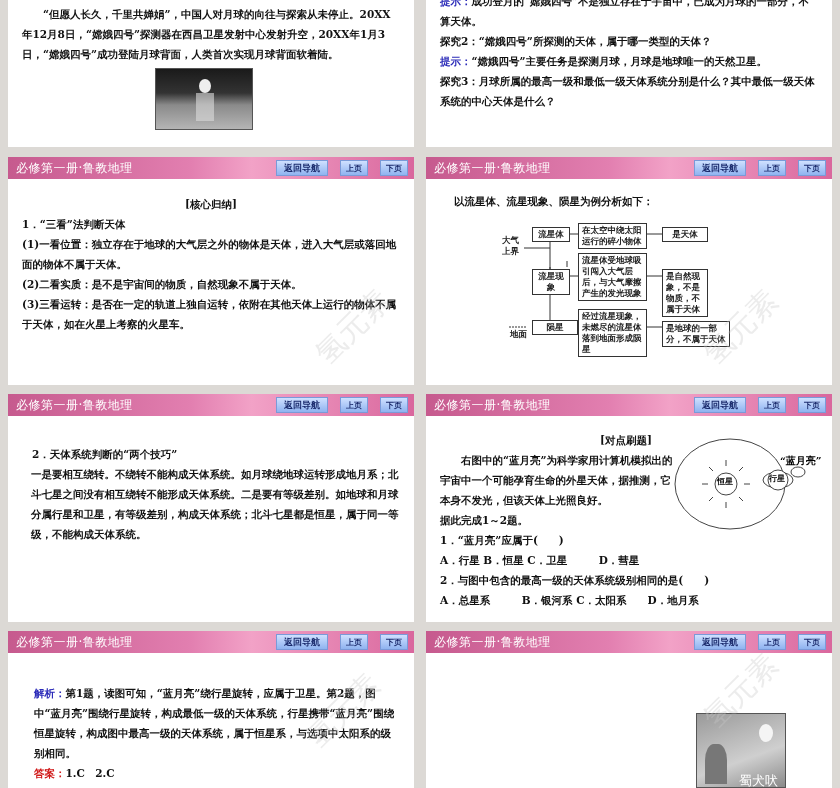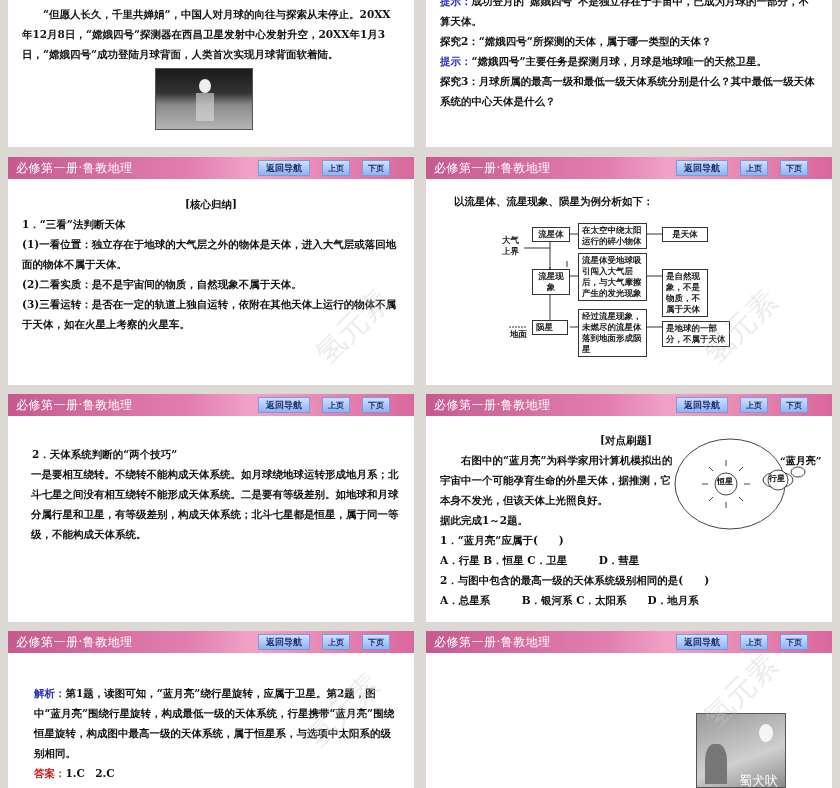--- a/index.html
+++ b/index.html
@@ -1,18 +1,18 @@
 <!DOCTYPE html>
 <html><head>
 <meta charset="utf-8">
 <style>
 *{box-sizing:border-box;margin:0;padding:0}
 body{width:840px;height:788px;background:#dcd9d5;font-family:"DejaVu Serif","Liberation Serif",serif;overflow:hidden;position:relative}
 .slide{position:absolute;width:406px;background:#fff;overflow:hidden}
-.hdr{height:22px;background:linear-gradient(90deg,#c65a8e 0%,#e27fb0 45%,#f2a2c7 60%,#d9679d 100%);display:flex;align-items:center;justify-content:space-between;padding:0 24px 0 8px}
+.hdr{height:22px;background:linear-gradient(90deg,#c65a8e 0%,#e27fb0 45%,#f2a2c7 60%,#d9679d 100%);display:flex;align-items:center;justify-content:space-between;padding:0 6px 0 8px}
 .hdr .t{color:#fff;font-size:12px;letter-spacing:0.5px}
 .nav{display:flex;gap:12px}
 .nav span{background:linear-gradient(#cfe0ff,#8fb3f0);color:#1a2a6c;font-size:8px;font-weight:bold;padding:2px 5px;border:1px solid #7a9ad8;line-height:10px}
 .nav span.big{font-size:9px;padding:2px 7px}
 .body{padding:6px 14px;font-size:10.5px;line-height:20px;color:#111;font-weight:bold}
 .blue{color:#2a2ab8}
 .red{color:#d01818}
 .center{text-align:center}
 .indent{text-indent:2em}
 .photo{background:linear-gradient(#1a1a1a 0%,#333 40%,#8a8a8a 60%,#b5b5b5 100%);border:1px solid #555;position:relative}
@@ -88,21 +88,21 @@
       <line x1="83" y1="170" x2="100" y2="170" stroke="#333" stroke-dasharray="2,1"></line>
     </svg>
     <div class="diag-box" style="left:76px;top:78px;width:22px;border:none;padding:0">大气上界</div>
     <div class="diag-box" style="left:84px;top:172px;border:none;padding:0">地面</div>
     <div class="diag-box" style="left:106px;top:70px;width:38px;text-align:center">流星体</div>
     <div class="diag-box" style="left:152px;top:66px;width:69px">在太空中绕太阳运行的碎小物体</div>
     <div class="diag-box" style="left:236px;top:70px;width:46px;text-align:center">是天体</div>
     <div class="diag-box" style="left:106px;top:112px;width:38px;text-align:center">流星现象</div>
     <div class="diag-box" style="left:152px;top:96px;width:69px">流星体受地球吸引闯入大气层后，与大气摩擦产生的发光现象</div>
     <div class="diag-box" style="left:236px;top:112px;width:46px">是自然现象，不是物质，不属于天体</div>
-    <div class="diag-box" style="left:106px;top:163px;width:36px;">陨星</div>
+    <div class="diag-box" style="left:106px;top:163px;width:46px;text-align:center">陨星</div>
     <div class="diag-box" style="left:152px;top:152px;width:69px">经过流星现象，未燃尽的流星体落到地面形成陨星</div>
     <div class="diag-box" style="left:236px;top:164px;width:68px">是地球的一部分，不属于天体</div>
   </div>
   <div class="wm" style="left:270px;top:150px">氢元素</div>
 </div>
 
 <div class="slide" style="left:8px;top:394px;height:228px">
   <div class="hdr">
     <span class="t">必修第一册·鲁教地理</span>
     <div class="nav">

